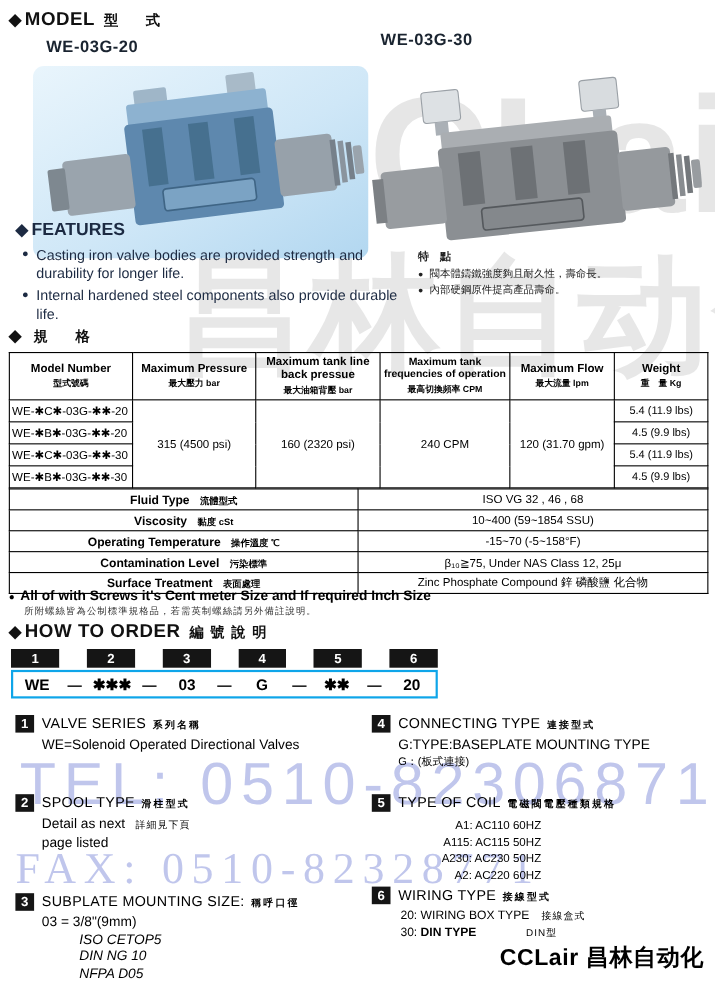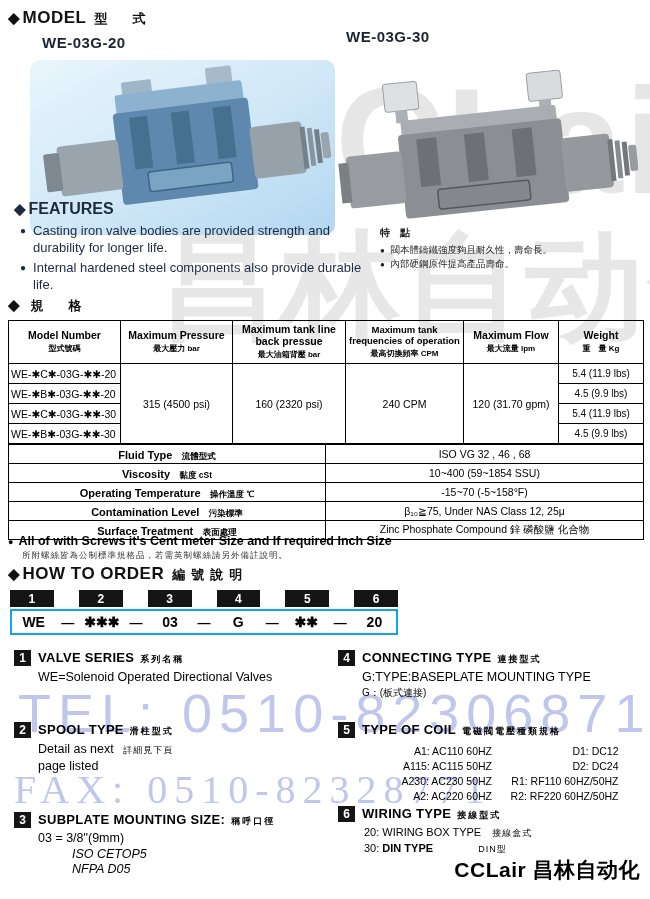--- a/index.html
+++ b/index.html
@@ -57,21 +57,21 @@
   .bar-w{flex:1;background:#fff;}
   .code-row{display:flex;align-items:center;border:2px solid #0ea5e9;height:22px;margin-top:2px;
             font-weight:bold;font-size:14px;}
   .code-c{flex:1.75;text-align:center;}
   .code-g{flex:1;text-align:center;font-weight:bold;font-size:13px;}
   
   .oitem{width:312px;}
   .oi-head{display:flex;align-items:baseline;}
   .badge{flex:0 0 auto;width:17px;height:16px;background:#151515;color:#fff;font-weight:bold;
          font-size:12px;text-align:center;line-height:16px;margin-right:7px;}
-  .oi-title{font-size:13px;font-weight:bold;letter-spacing:0.3px;}
+  .oi-title{font-size:13px;font-weight:normal;letter-spacing:0.3px;}
   .oi-title-zh{font-size:9px;font-weight:bold;margin-left:6px;letter-spacing:2px;}
   .oi-body{margin:3px 0 0 24px;font-size:12.5px;line-height:1.32;}
   .oi-line-zh{font-size:9px;margin-left:6px;letter-spacing:1px;}
   .oi-indent{margin-left:34px;font-style:italic;}
   .coil-grid{display:flex;margin:6px 0 0 26px;font-size:10.5px;line-height:1.42;text-align:right;}
   .coil-col1{width:128px;}
   .coil-code{display:inline-block;width:32px;}
   .wire-line{font-size:11px;line-height:1.45;}
   .wire-zh{font-size:9px;margin-left:8px;letter-spacing:1px;}
   .footer-brand{font-size:21px;font-weight:bold;color:#000;letter-spacing:0.5px;}
@@ -349,20 +349,21 @@
 
   <div class="abs layer oitem" style="left:14px;top:812px;">
     <div class="oi-head">
       <span class="badge">3</span>
       <span class="oi-title">SUBPLATE MOUNTING SIZE:</span>
       <span class="oi-title-zh">稱呼口徑</span>
     </div>
     <div class="oi-body" style="line-height:1.25;">
       <div>03 = 3/8"(9mm)</div>
       <div class="oi-indent">ISO CETOP5</div>
+      <div class="oi-indent">DIN NG 10</div>
       <div class="oi-indent">NFPA D05</div>
     </div>
   </div>
 
   <div class="abs layer oitem" style="left:338px;top:650px;">
     <div class="oi-head">
       <span class="badge">4</span>
       <span class="oi-title">CONNECTING TYPE</span>
       <span class="oi-title-zh">連接型式</span>
     </div>
@@ -377,26 +378,20 @@
       <span class="badge">5</span>
       <span class="oi-title">TYPE OF COIL</span>
       <span class="oi-title-zh">電磁閥電壓種類規格</span>
     </div>
     <div class="coil-grid">
       <div class="coil-col1">
         <div><span class="coil-code">A1</span><span>: AC110 60HZ</span></div>
         <div><span class="coil-code">A115</span><span>: AC115 50HZ</span></div>
         <div><span class="coil-code">A230</span><span>: AC230 50HZ</span></div>
         <div><span class="coil-code">A2</span><span>: AC220 60HZ</span></div>
-      </div>
-      <div>
-        <div><span class="coil-code">D1</span><span>: DC12</span></div>
-        <div><span class="coil-code">D2</span><span>: DC24</span></div>
-        <div><span class="coil-code">R1</span><span>: RF110 60HZ/50HZ</span></div>
-        <div><span class="coil-code">R2</span><span>: RF220 60HZ/50HZ</span></div>
       </div>
     </div>
   </div>
 
   <div class="abs layer oitem" style="left:338px;top:806px;">
     <div class="oi-head">
       <span class="badge">6</span>
       <span class="oi-title">WIRING TYPE</span>
       <span class="oi-title-zh">接線型式</span>
     </div>

